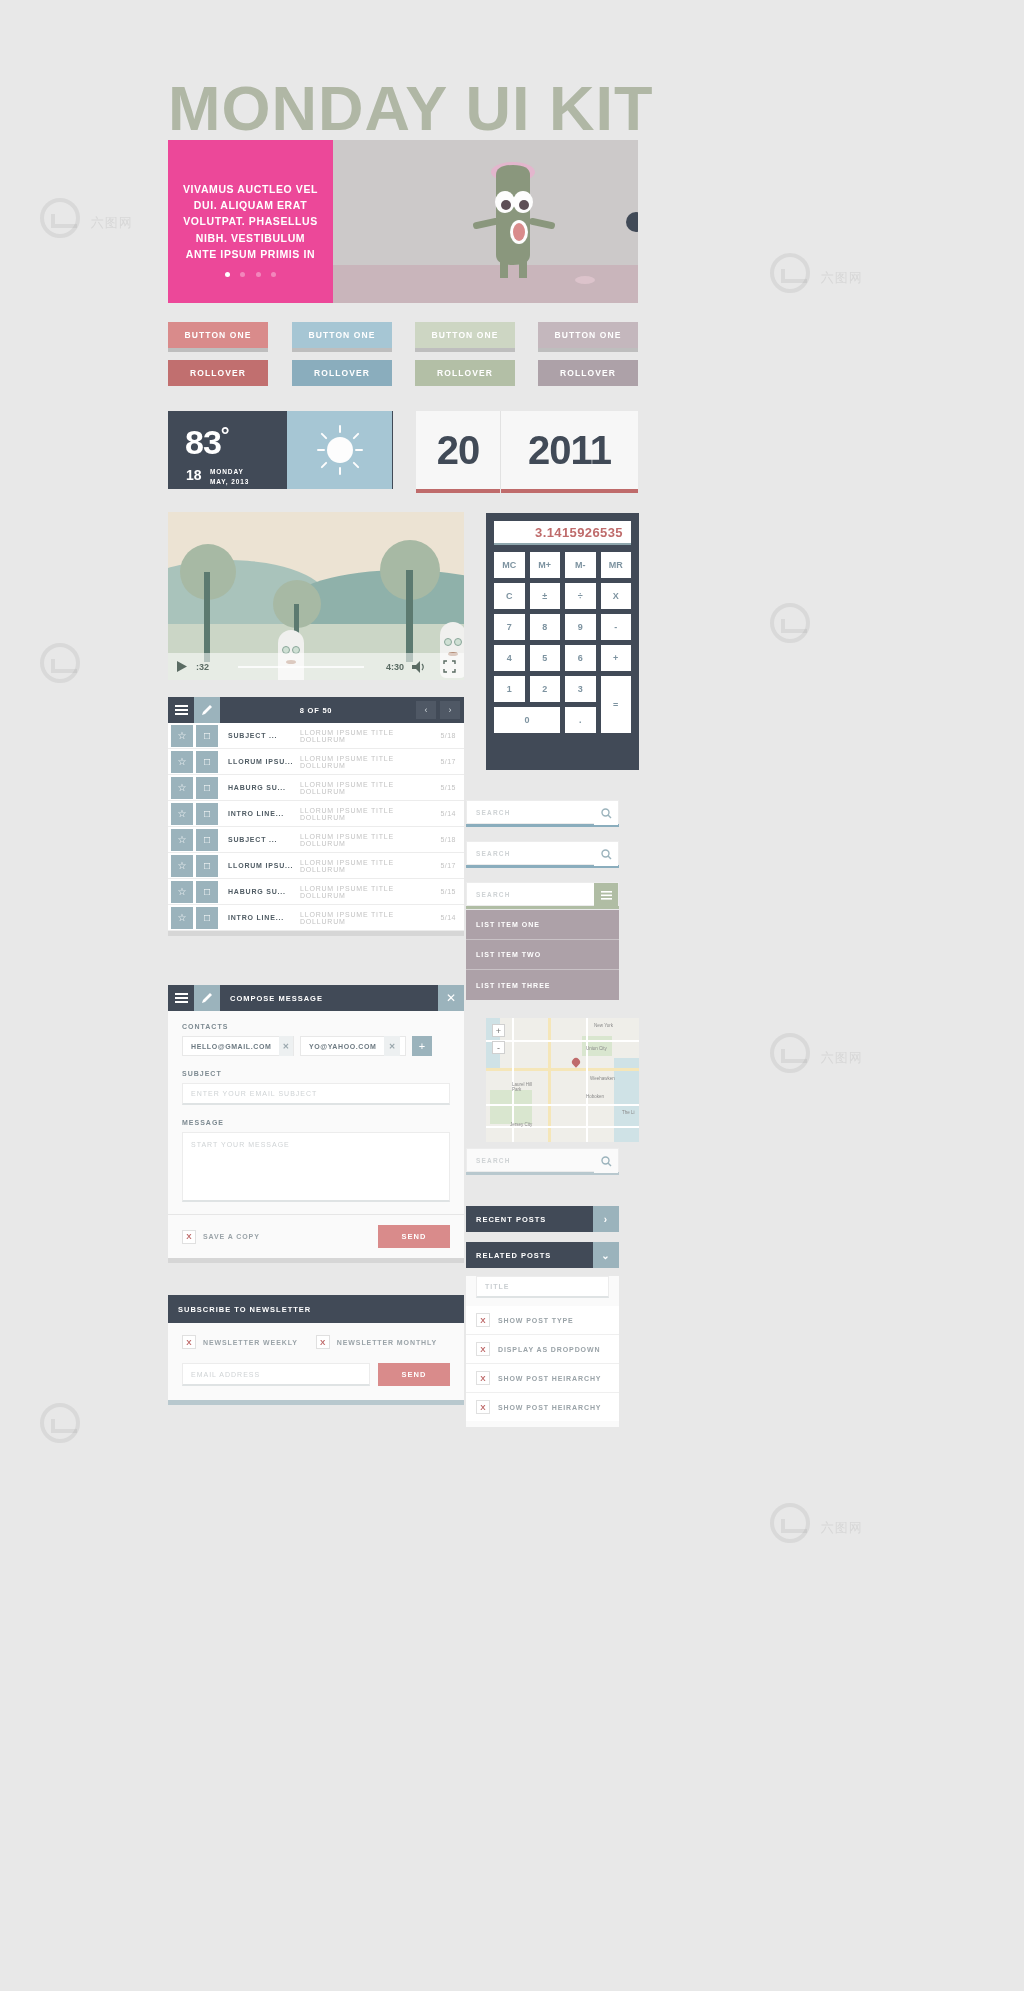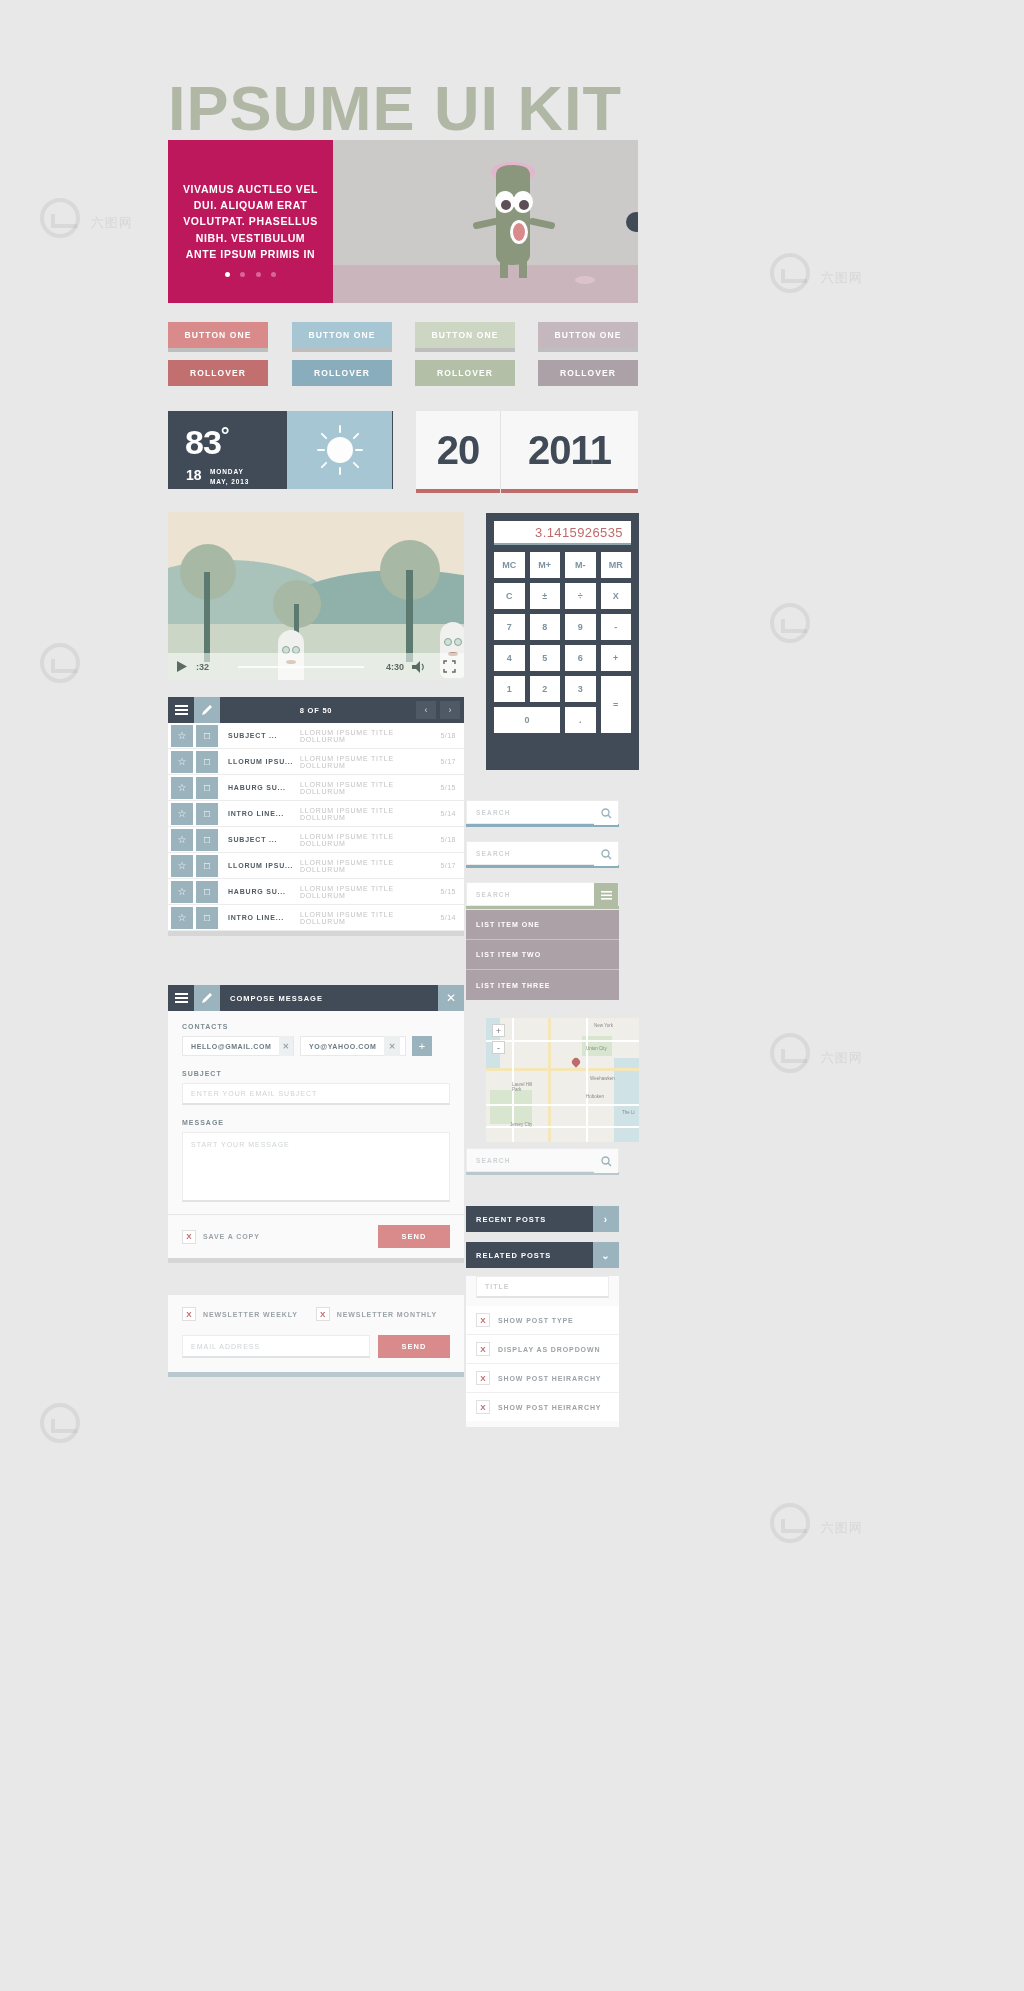--- a/index.html
+++ b/index.html
@@ -26,21 +26,21 @@
     position: absolute; left: 168px; top: 72px; width: 700px;
     font-size: 63px; font-weight: bold; letter-spacing: 1px;
     color: #b0b7a5; font-family: "Liberation Sans", sans-serif;
     white-space: nowrap;
   }
 
   
   .hero { position: absolute; left: 168px; top: 140px; width: 470px; height: 163px;
           background: #ccc9c9; overflow: hidden; }
   .hero-caption { position:absolute; left:0; top:0; width:165px; height:163px;
-          background: #be185d; color:#fff; display:flex; flex-direction:column;
+          background: #ec4899; color:#fff; display:flex; flex-direction:column;
           align-items:center; justify-content:center; padding: 0 14px; }
   .hero-caption p { font-size: 10.5px; font-weight: bold; line-height: 1.55;
           letter-spacing: 0.6px; text-align:center; }
   .hero-dots { position:absolute; bottom: 22px; left:0; width:165px; text-align:center; }
   .hero-dots i { display:inline-block; width:5px;height:5px;border-radius:50%;
           background: rgba(255,255,255,0.35); margin: 0 3px; }
   .hero-dots i.on { background:#fff; }
   .hero-stage { position:absolute; left:165px; top:0; right:0; bottom:0; }
   .hero-floor { position:absolute; left:0; right:0; top:125px; bottom:0; background:#c9b5bb; }
   .hero-arrow { position:absolute; right:-8px; top:72px; width:20px; height:20px;
@@ -85,21 +85,21 @@
   .ghost { position:absolute; left:110px; top:118px; width:26px; height:56px; background:#f0f0ee;
            border-radius:13px 13px 6px 6px; }
   .ghost .eye { position:absolute; top:16px; width:8px;height:8px;border-radius:50%;
            background:#cfe0d4; border:1px solid #8aa79a; }
   .ghost .mouth { position:absolute; left:8px; top:30px; width:10px; height:4px; border-radius:50%;
            background:#b28b74; }
 
   
   .calc { position:absolute; left:486px; top:513px; width:153px; height:257px; background:#414a57; padding:8px; }
   .calc-display { height:24px; background:#fff; border-bottom:2px solid #8fa7ae;
-        color:#bf6b6b; font-size:13px; font-weight:normal; text-align:right;
+        color:#bf6b6b; font-size:13px; font-weight:bold; text-align:right;
         line-height:24px; padding-right:8px; letter-spacing:0.4px; }
   .calc-grid { margin-top:7px; display:grid; grid-template-columns: repeat(4, 1fr);
         gap:5px; }
   .ckey { background:#fff; height:26px; display:flex; align-items:center; justify-content:center;
         font-size:9px; font-weight:bold; color:#7d93a0; }
   .ckey.eq { grid-row: span 2; height:57px; }
   .ckey.zero { grid-column: span 2; }
 
   
   .mail { position:absolute; left:168px; top:697px; width:296px; }
@@ -227,21 +227,21 @@
     <span class="wm-txt">六图网</span>
   </div>
   <div class="wm" style="left:40px; top:1400px;">
     <span class="ring"></span>
   </div>
   <div class="wm" style="left:770px; top:1500px;">
     <span class="ring"></span>
     <span class="wm-txt">六图网</span>
   </div>
 
-  <div class="kit-title">IPSUME UI KIT</div>
+  <div class="kit-title">MONDAY UI KIT</div>
 
   <div class="hero">
     <div class="hero-stage">
       <div class="hero-floor"></div>
 
       <svg width="305" height="163" viewBox="0 0 305 163" style="position:absolute;left:0;top:0;">
         <ellipse cx="180" cy="32" rx="22" ry="10" fill="#e3b6cd"></ellipse>
         <path d="M163 35 Q163 25 180 25 Q197 25 197 35 L197 115 Q197 125 180 125 Q163 125 163 115 Z" fill="#8a977d"></path>
         <ellipse cx="172" cy="62" rx="10" ry="11" fill="#fdfdfd"></ellipse>
         <ellipse cx="190" cy="62" rx="10" ry="11" fill="#fdfdfd"></ellipse>
@@ -523,20 +523,21 @@
       <div class="savebox">
         <div class="cbx">X</div>
         <span class="lbl">SAVE A COPY</span>
       </div>
       <div class="sendbtn">SEND</div>
     </div>
     <div class="cp-bar"></div>
   </div>
 
   <div class="news">
+    <div class="news-head">SUBSCRIBE TO NEWSLETTER</div>
     <div class="news-body">
       <div class="news-opts">
         <div class="news-opt">
           <div class="cbx">X</div>
           <span class="lbl">NEWSLETTER WEEKLY</span>
         </div>
         <div class="news-opt">
           <div class="cbx">X</div>
           <span class="lbl">NEWSLETTER MONTHLY</span>
         </div>

